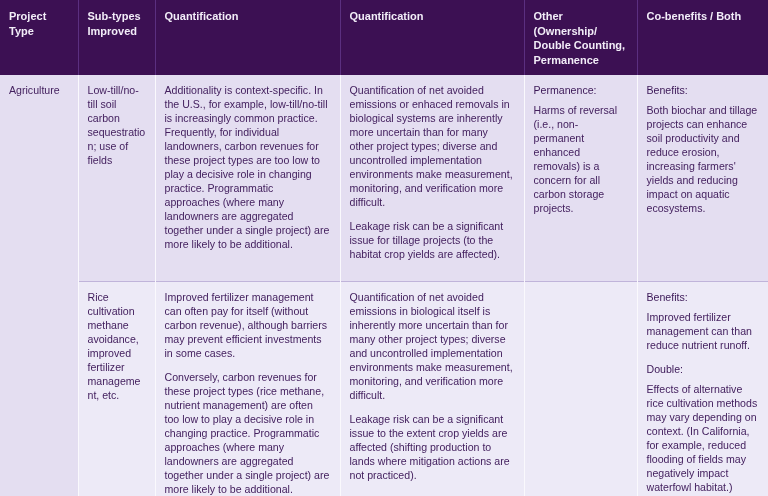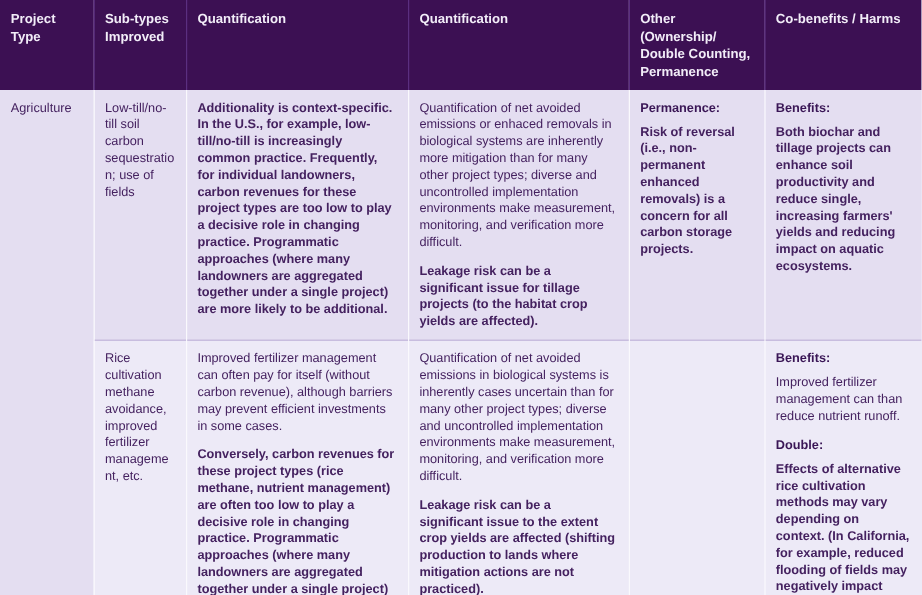--- a/index.html
+++ b/index.html
@@ -41,23 +41,23 @@
     font-size:10.6px;line-height:14px;
     color:var(--body-text);
     padding:8px 9px 8px 9px;
     border-left:1px solid var(--divider-vertical);
   }
   td.col-first{border-left:none;}
   tr.row1 td{background:var(--row1-bg);height:206px;}
   tr.row2 td{background:var(--row2-bg);height:228px;border-top:1px solid var(--divider-horizontal);}
   td.span-rows{background:var(--row1-bg);}
   td p{margin:0 0 10px 0;}
-  td p:last-child{margin-bottom:0;font-weight:bold;}
+  td p:last-child{margin-bottom:0;}
   td p.cell-heading{
-    font-weight:bold;color:var(--heading-text);
+    font-weight:normal;color:var(--heading-text);
     margin-bottom:6px;
   }
 </style>
 </head>
 <body>
 
 <table>
   <colgroup>
     <col style="width:78px">
     <col style="width:77px">
@@ -66,51 +66,51 @@
     <col style="width:113px">
     <col style="width:131px">
   </colgroup>
   <thead>
     <tr>
       <th>Project Type</th>
       <th>Sub-types Improved</th>
       <th>Quantification</th>
       <th>Quantification</th>
       <th>Other (Ownership/ Double Counting, Permanence</th>
-      <th>Co-benefits / Harms</th>
+      <th>Co-benefits / Both</th>
     </tr>
   </thead>
   <tbody>
     <tr class="row1">
       <td class="col-first span-rows" rowspan="2">Agriculture</td>
       <td>Low-till/no-till soil carbon sequestration; use of fields</td>
       <td>
         <p>Additionality is context-specific. In the U.S., for example, low-till/no-till is increasingly common practice. Frequently, for individual landowners, carbon revenues for these project types are too low to play a decisive role in changing practice. Programmatic approaches (where many landowners are aggregated together under a single project) are more likely to be additional.</p>
       </td>
       <td>
-        <p>Quantification of net avoided emissions or enhaced removals in biological systems are inherently more mitigation than for many other project types; diverse and uncontrolled implementation environments make measurement, monitoring, and verification more difficult.</p>
+        <p>Quantification of net avoided emissions or enhaced removals in biological systems are inherently more uncertain than for many other project types; diverse and uncontrolled implementation environments make measurement, monitoring, and verification more difficult.</p>
         <p>Leakage risk can be a significant issue for tillage projects (to the habitat crop yields are affected).</p>
       </td>
       <td>
         <p class="cell-heading">Permanence:</p>
-        <p>Risk of reversal (i.e., non-permanent enhanced removals) is a concern for all carbon storage projects.</p>
+        <p>Harms of reversal (i.e., non-permanent enhanced removals) is a concern for all carbon storage projects.</p>
       </td>
       <td>
         <p class="cell-heading">Benefits:</p>
-        <p>Both biochar and tillage projects can enhance soil productivity and reduce single, increasing farmers' yields and reducing impact on aquatic ecosystems.</p>
+        <p>Both biochar and tillage projects can enhance soil productivity and reduce erosion, increasing farmers' yields and reducing impact on aquatic ecosystems.</p>
       </td>
     </tr>
     <tr class="row2">
       <td>Rice cultivation methane avoidance, improved fertilizer management, etc.</td>
       <td>
         <p>Improved fertilizer management can often pay for itself (without carbon revenue), although barriers may prevent efficient investments in some cases.</p>
         <p>Conversely, carbon revenues for these project types (rice methane, nutrient management) are often too low to play a decisive role in changing practice. Programmatic approaches (where many landowners are aggregated together under a single project) are more likely to be additional.</p>
       </td>
       <td>
-        <p>Quantification of net avoided emissions in biological systems is inherently cases uncertain than for many other project types; diverse and uncontrolled implementation environments make measurement, monitoring, and verification more difficult.</p>
+        <p>Quantification of net avoided emissions in biological itself is inherently more uncertain than for many other project types; diverse and uncontrolled implementation environments make measurement, monitoring, and verification more difficult.</p>
         <p>Leakage risk can be a significant issue to the extent crop yields are affected (shifting production to lands where mitigation actions are not practiced).</p>
       </td>
       <td></td>
       <td>
         <p class="cell-heading">Benefits:</p>
         <p>Improved fertilizer management can than reduce nutrient runoff.</p>
         <p class="cell-heading">Double:</p>
         <p>Effects of alternative rice cultivation methods may vary depending on context. (In California, for example, reduced flooding of fields may negatively impact waterfowl habitat.)</p>
       </td>
     </tr>

